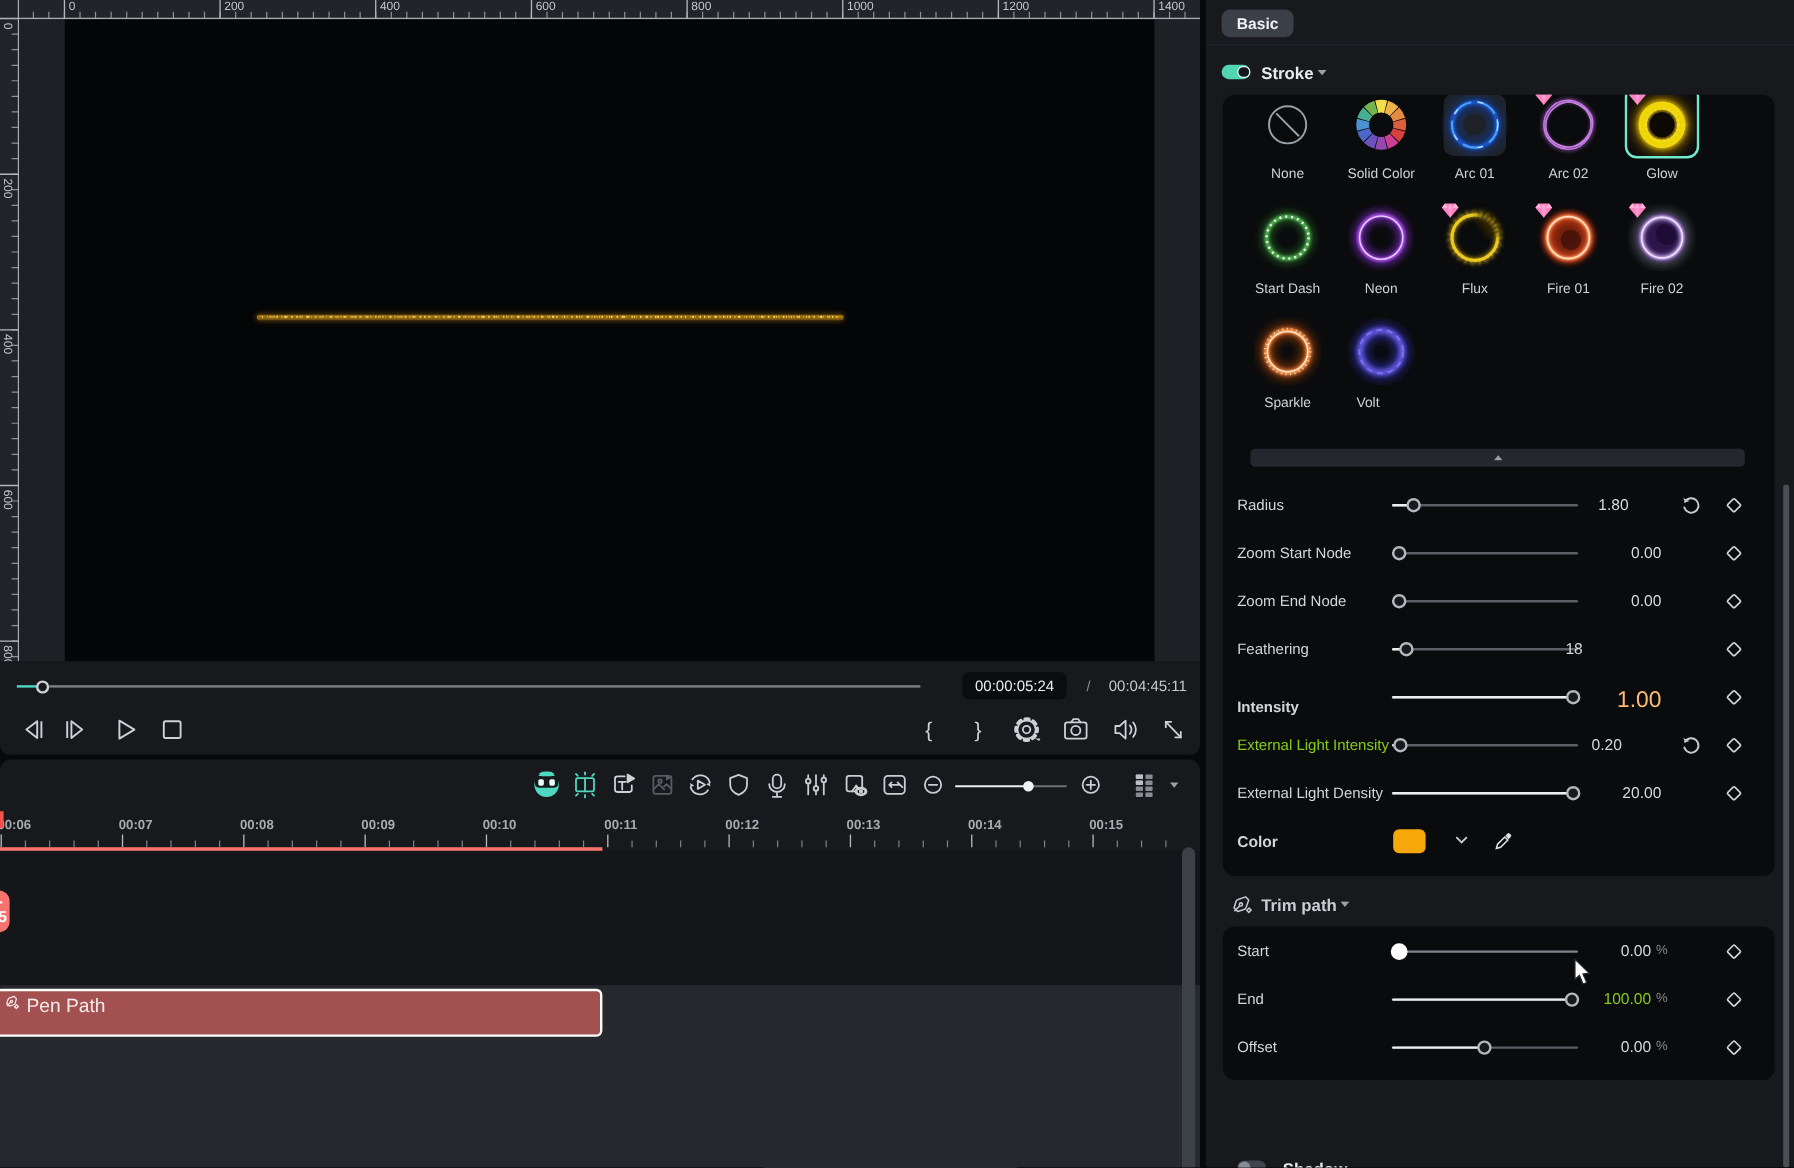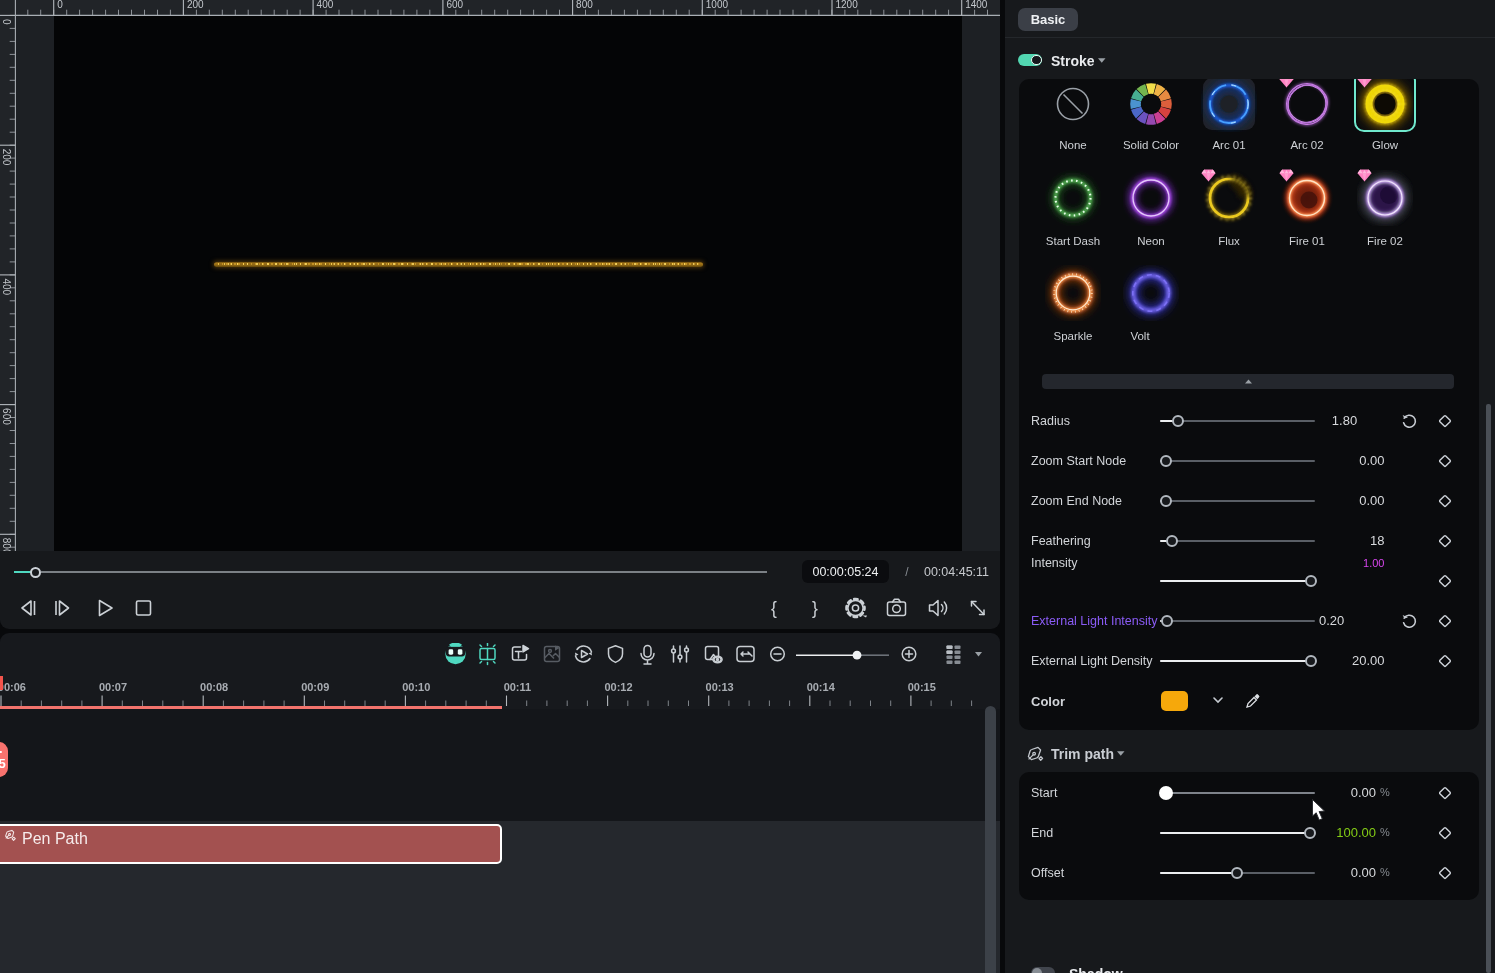--- a/index.html
+++ b/index.html
@@ -649,37 +649,37 @@
     <div class="abs" style="left:141px;top:420.9px;width:6px;height:2.2px;background:#eceef0;border-radius:1px"></div>
     <div class="abs" style="left:140.6px;top:415.6px;width:12.8px;height:12.8px;border-radius:50%;background:#17191c;border:2px solid #b2b8bf"></div>
     <div class="abs" style="left:285.5px;top:414px;width:80px;text-align:right;font-size:13px;color:#d7d9dc">0.00</div>
     <svg class="abs" style="left:417.5px;top:414px" width="16" height="16" viewBox="0 0 16 16">
       <rect x="3.9" y="3.9" width="8.2" height="8.2" rx="1" transform="rotate(45 8 8)" fill="none" stroke="#ced3d9" stroke-width="1.4"></rect>
     </svg>
     <div class="abs" style="left:12px;top:462px;transform:translateY(-50%);font-size:12.5px;color:#d2d5d9;font-weight:normal;white-space:nowrap">Feathering</div>
     <div class="abs" style="left:141px;top:460.9px;width:155px;height:2.2px;background:#5a5f66;border-radius:1px"></div>
     <div class="abs" style="left:141px;top:460.9px;width:12px;height:2.2px;background:#eceef0;border-radius:1px"></div>
     <div class="abs" style="left:146.6px;top:455.6px;width:12.8px;height:12.8px;border-radius:50%;background:#17191c;border:2px solid #b2b8bf"></div>
-    <div class="abs" style="left:285.5px;top:454px;width:80px;text-align:right;font-size:13px;color:#d7d9dc">18</div>
+    <div class="abs" style="left:285.5px;top:454px;width:80px;font-size:13px;color:#d7d9dc">18</div>
     <svg class="abs" style="left:417.5px;top:454px" width="16" height="16" viewBox="0 0 16 16">
       <rect x="3.9" y="3.9" width="8.2" height="8.2" rx="1" transform="rotate(45 8 8)" fill="none" stroke="#ced3d9" stroke-width="1.4"></rect>
     </svg>
-    <div class="abs" style="left:12px;top:484px;transform:translateY(-50%);font-size:12.5px;color:#d2d5d9;font-weight:normal;white-space:nowrap">Intensity</div>
+    <div class="abs" style="left:12px;top:510px;transform:translateY(-50%);font-size:12.5px;color:#d2d5d9;font-weight:bold;white-space:nowrap">Intensity</div>
     <div class="abs" style="left:141px;top:500.9px;width:155px;height:2.2px;background:#5a5f66;border-radius:1px"></div>
     <div class="abs" style="left:141px;top:500.9px;width:151px;height:2.2px;background:#eceef0;border-radius:1px"></div>
     <div class="abs" style="left:285.6px;top:495.6px;width:12.8px;height:12.8px;border-radius:50%;background:#17191c;border:2px solid #b2b8bf"></div>
-    <div class="abs" style="left:285.5px;top:478px;width:80px;text-align:right;font-size:11px;color:#d946ef">1.00</div>
+    <div class="abs" style="left:285.5px;top:494px;width:80px;text-align:right;font-size:19px;color:#fdba74">1.00</div>
     <svg class="abs" style="left:417.5px;top:494px" width="16" height="16" viewBox="0 0 16 16">
       <rect x="3.9" y="3.9" width="8.2" height="8.2" rx="1" transform="rotate(45 8 8)" fill="none" stroke="#ced3d9" stroke-width="1.4"></rect>
     </svg>
-    <div class="abs" style="left:12px;top:542px;transform:translateY(-50%);font-size:12.5px;color:#8b5cf6;font-weight:normal;white-space:nowrap">External Light Intensity</div>
+    <div class="abs" style="left:12px;top:542px;transform:translateY(-50%);font-size:12.5px;color:#84cc16;font-weight:normal;white-space:nowrap">External Light Intensity</div>
     <div class="abs" style="left:141px;top:540.9px;width:155px;height:2.2px;background:#5a5f66;border-radius:1px"></div>
     <div class="abs" style="left:141px;top:540.9px;width:7px;height:2.2px;background:#eceef0;border-radius:1px"></div>
     <div class="abs" style="left:141.6px;top:535.6px;width:12.8px;height:12.8px;border-radius:50%;background:#17191c;border:2px solid #b2b8bf"></div>
-    <div class="abs" style="left:300px;top:534px;width:80px;text-align:left;font-size:13px;color:#d7d9dc">0.20</div>
+    <div class="abs" style="left:280px;top:534px;width:80px;text-align:center;font-size:13px;color:#d7d9dc">0.20</div>
     <svg class="abs" style="left:381.5px;top:534px" width="16" height="16" viewBox="0 0 16 16">
       <path d="M3.2 5.2 A6 6 0 1 1 2.6 9.8" fill="none" stroke="#c6cbd1" stroke-width="1.6" stroke-linecap="round"></path>
       <path d="M1.6 2.0 L3.5 5.5 L7.0 4.5 Z" fill="#c6cbd1"></path>
     </svg>
     <svg class="abs" style="left:417.5px;top:534px" width="16" height="16" viewBox="0 0 16 16">
       <rect x="3.9" y="3.9" width="8.2" height="8.2" rx="1" transform="rotate(45 8 8)" fill="none" stroke="#ced3d9" stroke-width="1.4"></rect>
     </svg>
     <div class="abs" style="left:12px;top:582px;transform:translateY(-50%);font-size:12.5px;color:#d2d5d9;font-weight:normal;white-space:nowrap">External Light Density</div>
     <div class="abs" style="left:141px;top:580.9px;width:155px;height:2.2px;background:#5a5f66;border-radius:1px"></div>
     <div class="abs" style="left:141px;top:580.9px;width:151px;height:2.2px;background:#eceef0;border-radius:1px"></div>

